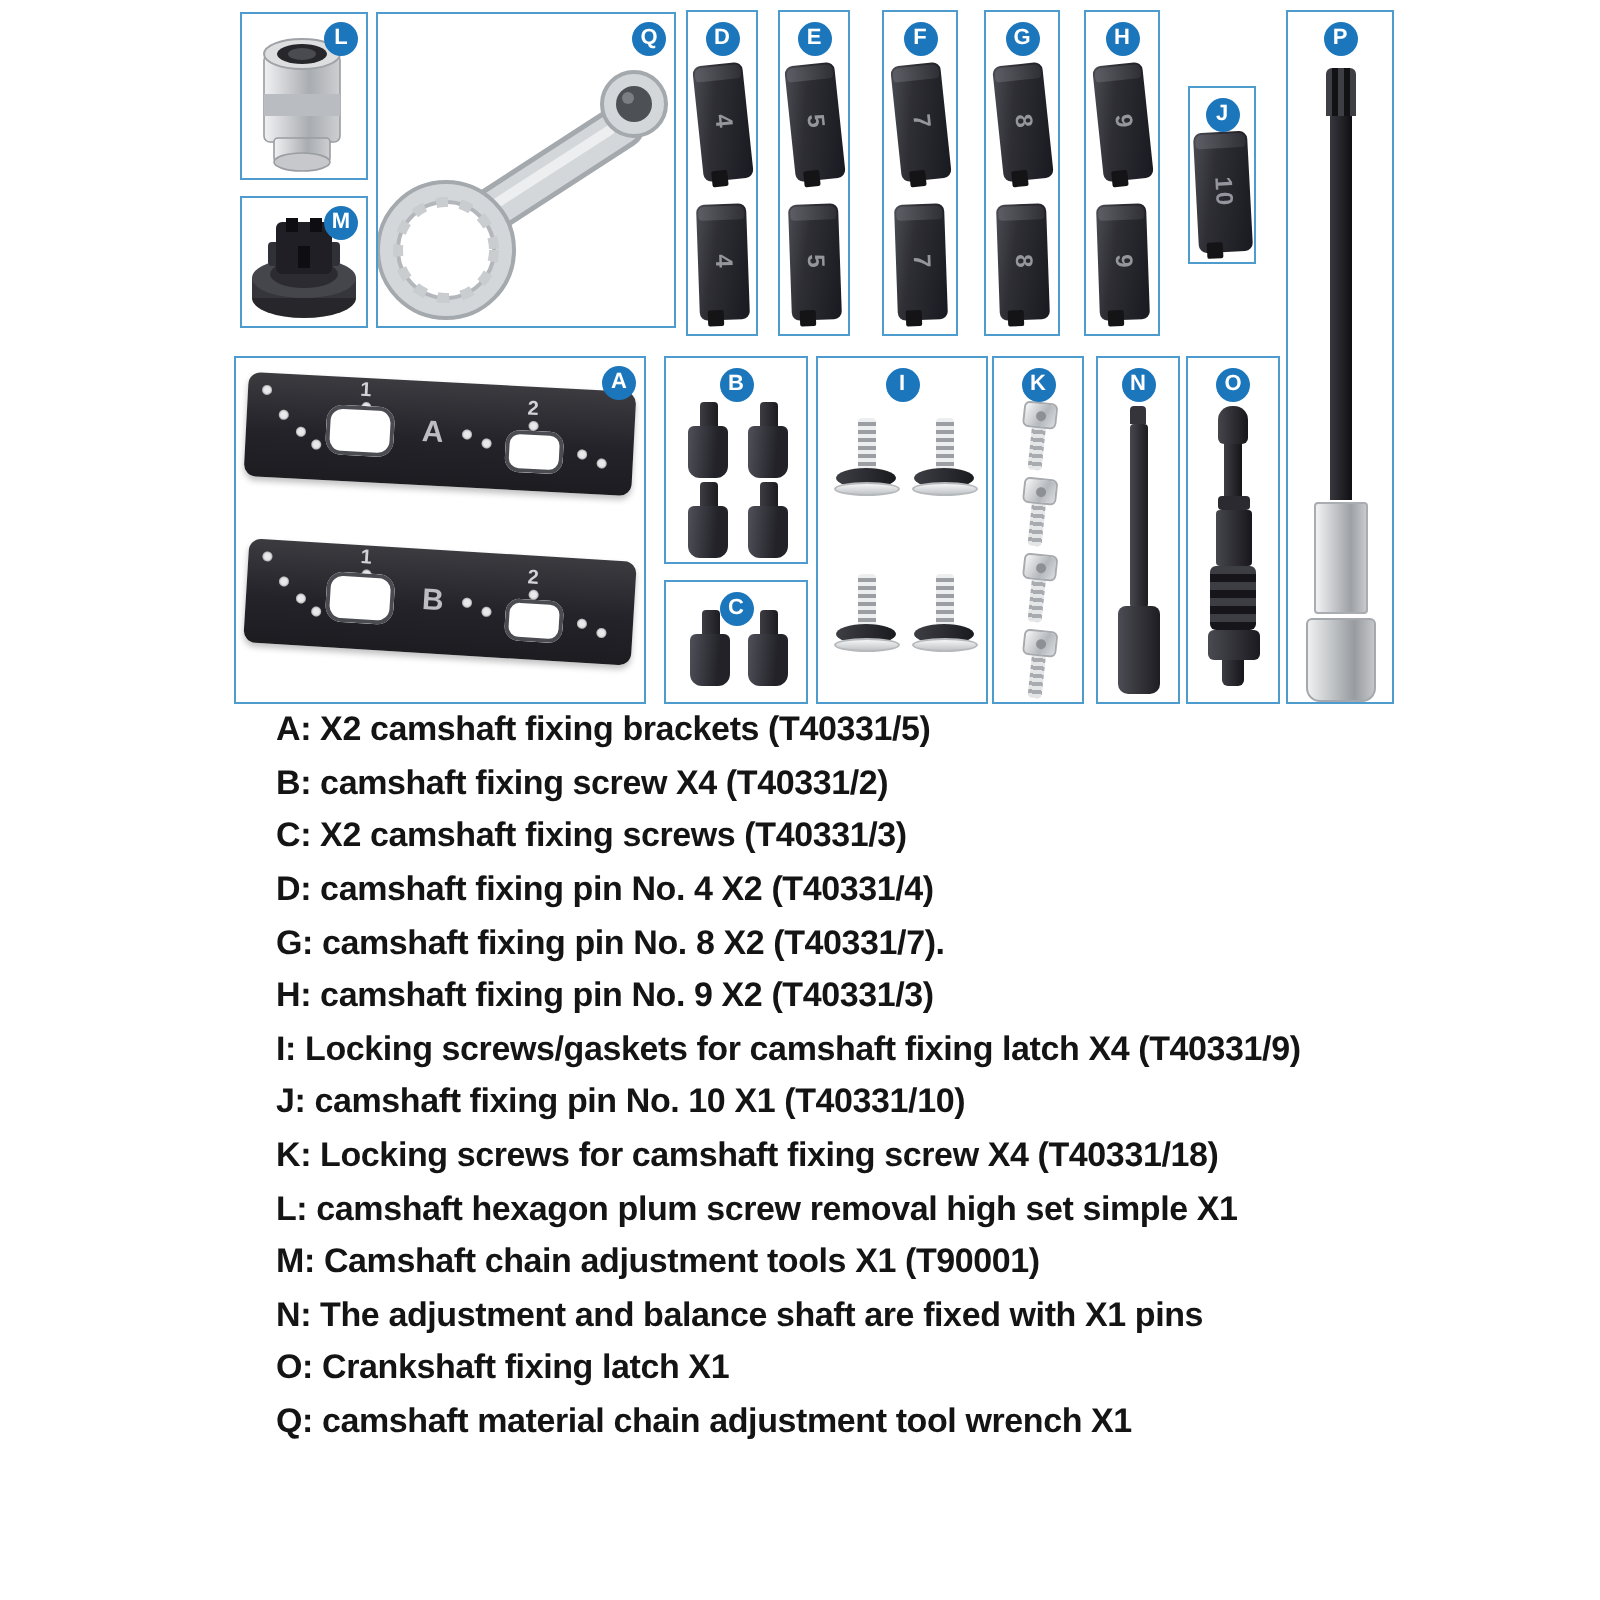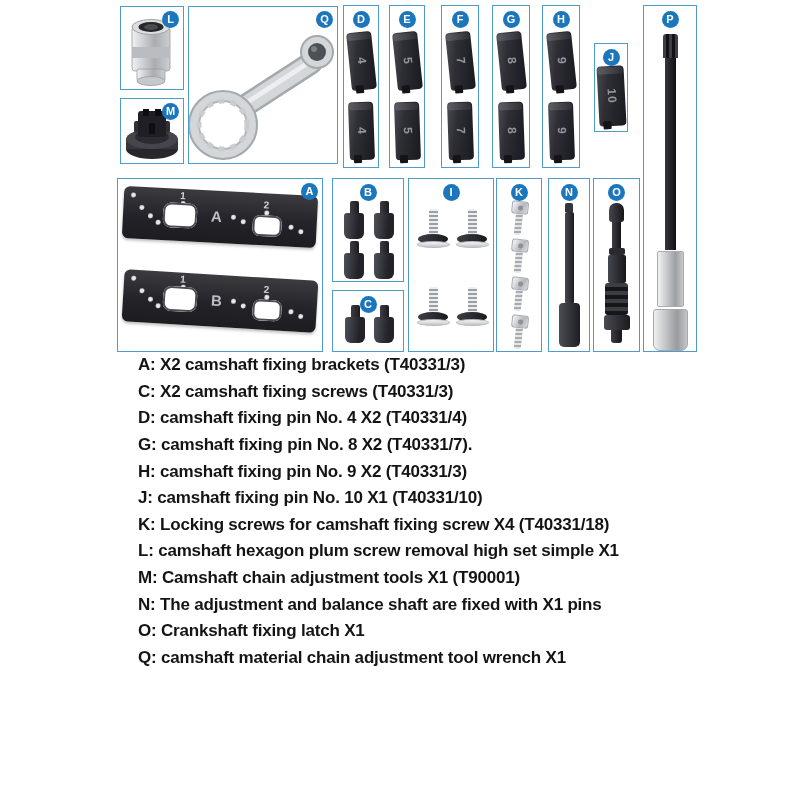--- a/index.html
+++ b/index.html
@@ -351,25 +351,27 @@
       <i class="o2"></i>
       <i class="o3"></i>
       <i class="o4"></i>
       <i class="o5"></i>
       <i class="o6"></i>
       <i class="o7"></i>
     </div>
   </div>
 
   <div class="parts">
-    <div class="pline">A: X2 camshaft fixing brackets (T40331/3)</div>
+    <div class="pline">A: X2 camshaft fixing brackets (T40331/5)</div>
+    <div class="pline">B: camshaft fixing screw X4 (T40331/2)</div>
     <div class="pline">C: X2 camshaft fixing screws (T40331/3)</div>
     <div class="pline">D: camshaft fixing pin No. 4 X2 (T40331/4)</div>
     <div class="pline">G: camshaft fixing pin No. 8 X2 (T40331/7).</div>
     <div class="pline">H: camshaft fixing pin No. 9 X2 (T40331/3)</div>
+    <div class="pline">I: Locking screws/gaskets for camshaft fixing latch X4 (T40331/9)</div>
     <div class="pline">J: camshaft fixing pin No. 10 X1 (T40331/10)</div>
     <div class="pline">K: Locking screws for camshaft fixing screw X4 (T40331/18)</div>
     <div class="pline">L: camshaft hexagon plum screw removal high set simple X1</div>
     <div class="pline">M: Camshaft chain adjustment tools X1 (T90001)</div>
     <div class="pline">N: The adjustment and balance shaft are fixed with X1 pins</div>
     <div class="pline">O: Crankshaft fixing latch X1</div>
     <div class="pline">Q: camshaft material chain adjustment tool wrench X1</div>
   </div>
 
 </div>

